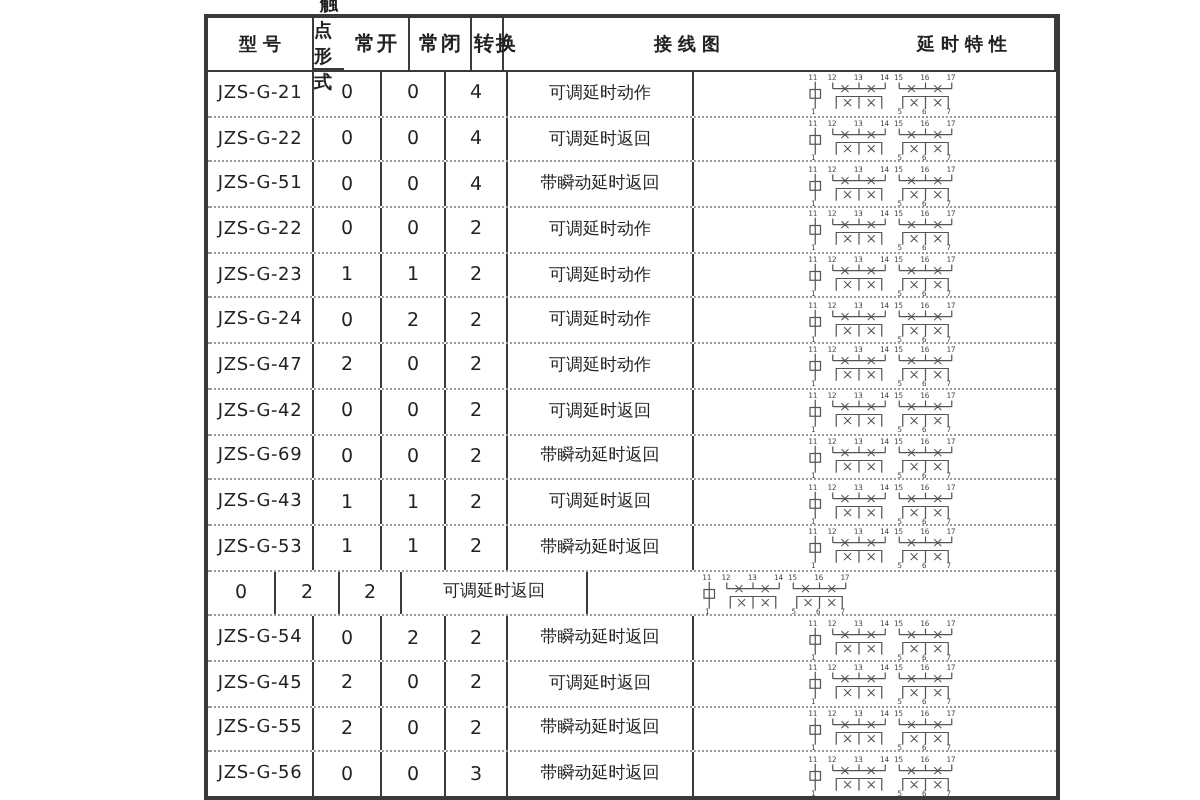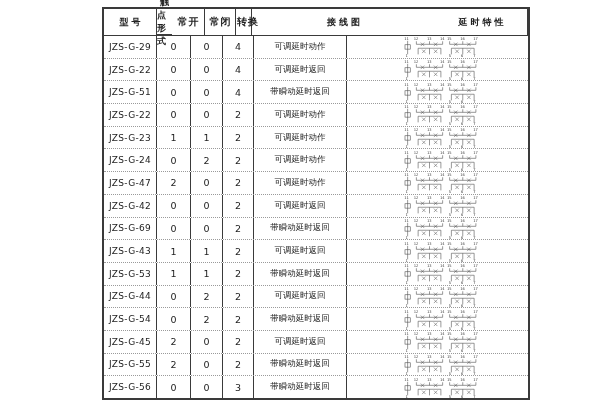--- a/index.html
+++ b/index.html
@@ -89,21 +89,21 @@
         <div class="th th-nc vline">常闭</div>
         <div class="th th-co">转换</div>
       </div>
     </div>
     <div class="th th-diagram">接线图</div>
     <div class="th th-delay vline">延时特性</div>
   </div>
 
   <div class="tbody">
   <div class="trow">
-    <div class="td td-model vline">JZS-G-29</div>
+    <div class="td td-model vline">JZS-G-21</div>
     <div class="td td-no vline num">0</div>
     <div class="td td-nc vline num">0</div>
     <div class="td td-co vline num">4</div>
     <div class="td td-delay vline">可调延时动作</div>
     <div class="td td-diagram">
       <svg class="diag" viewBox="0 0 100 24" aria-hidden="true">
 
         <path d="M5,5.5 V21"></path>
         <rect x="2" y="10" width="6" height="5"></rect>
 
@@ -518,21 +518,20 @@
         <text x="80" y="4.5">17</text>
         <text x="2.5" y="24">1</text>
         <text x="52" y="24">5</text>
         <text x="66" y="24">6</text>
         <text x="80" y="24">7</text>
       </svg>
     </div>
   </div>
 
   <div class="trow">
-    <div class="td td-model vline">JZS-G-44</div>
     <div class="td td-no vline num">0</div>
     <div class="td td-nc vline num">2</div>
     <div class="td td-co vline num">2</div>
     <div class="td td-delay vline">可调延时返回</div>
     <div class="td td-diagram">
       <svg class="diag" viewBox="0 0 100 24" aria-hidden="true">
 
         <path d="M5,5.5 V21"></path>
         <rect x="2" y="10" width="6" height="5"></rect>
 

